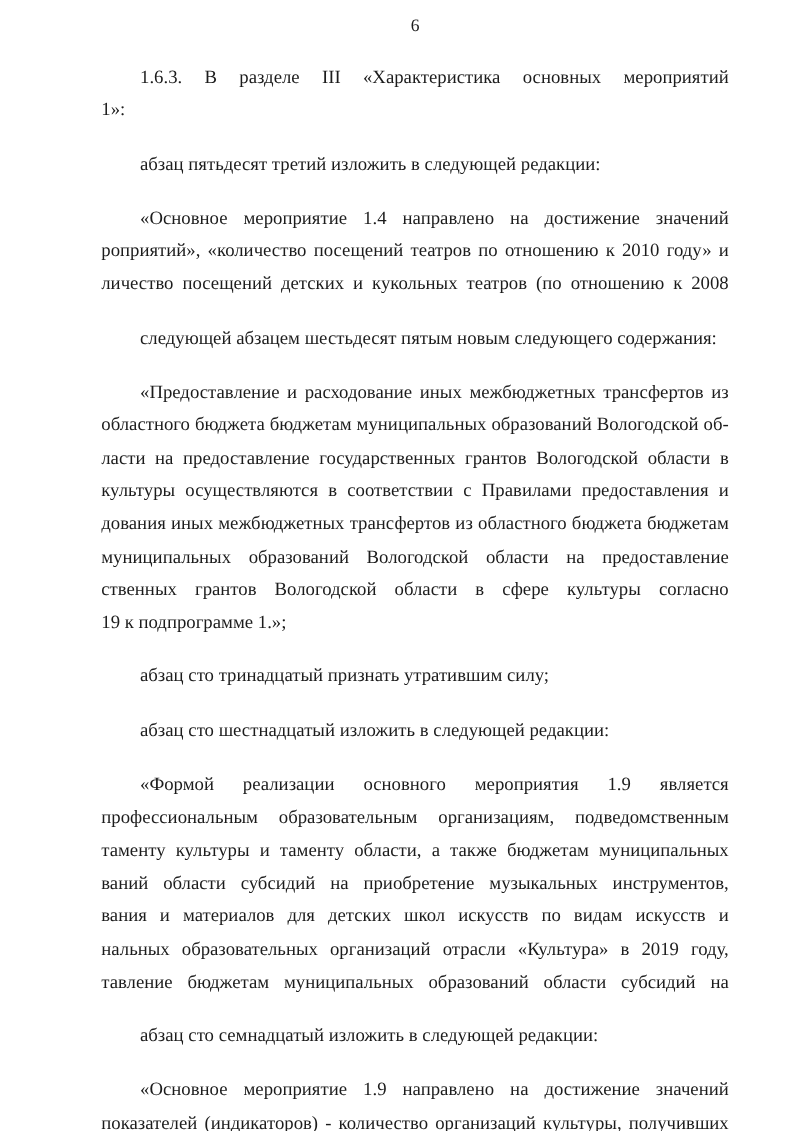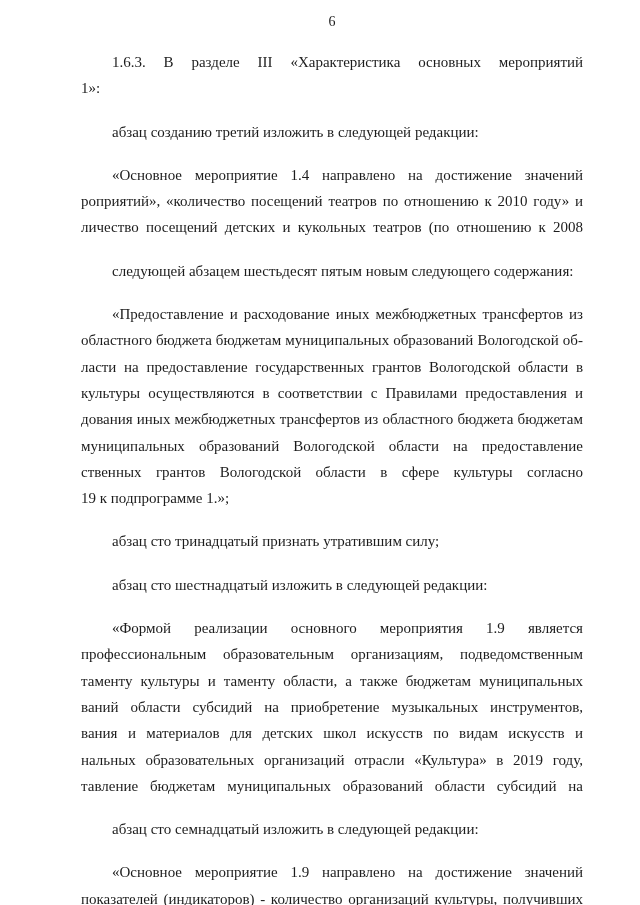--- a/index.html
+++ b/index.html
@@ -54,21 +54,21 @@
 <body>
 
 <div class="sheet">
   <div class="page-number">6</div>
   <div class="body-text" id="body-text">
       <div class="paragraph">
         <div class="line jl indent">1.6.3. В разделе III «Характеристика основных мероприятий подпрограммы</div>
         <div class="line">1»:</div>
       </div>
       <div class="paragraph">
-        <div class="line indent">абзац созданию третий изложить в следующей редакции:</div>
+        <div class="line indent">абзац пятьдесят третий изложить в следующей редакции:</div>
       </div>
       <div class="paragraph">
         <div class="line jl indent">«Основное мероприятие 1.4 направлено на достижение значений целевых</div>
         <div class="line jl">роприятий», «количество посещений театров по отношению к 2010 году» и «ко-</div>
         <div class="line">личество посещений детских и кукольных театров (по отношению к 2008 году)».</div>
       </div>
       <div class="paragraph">
         <div class="line indent">следующей абзацем шестьдесят пятым новым следующего содержания:</div>
       </div>
       <div class="paragraph">

